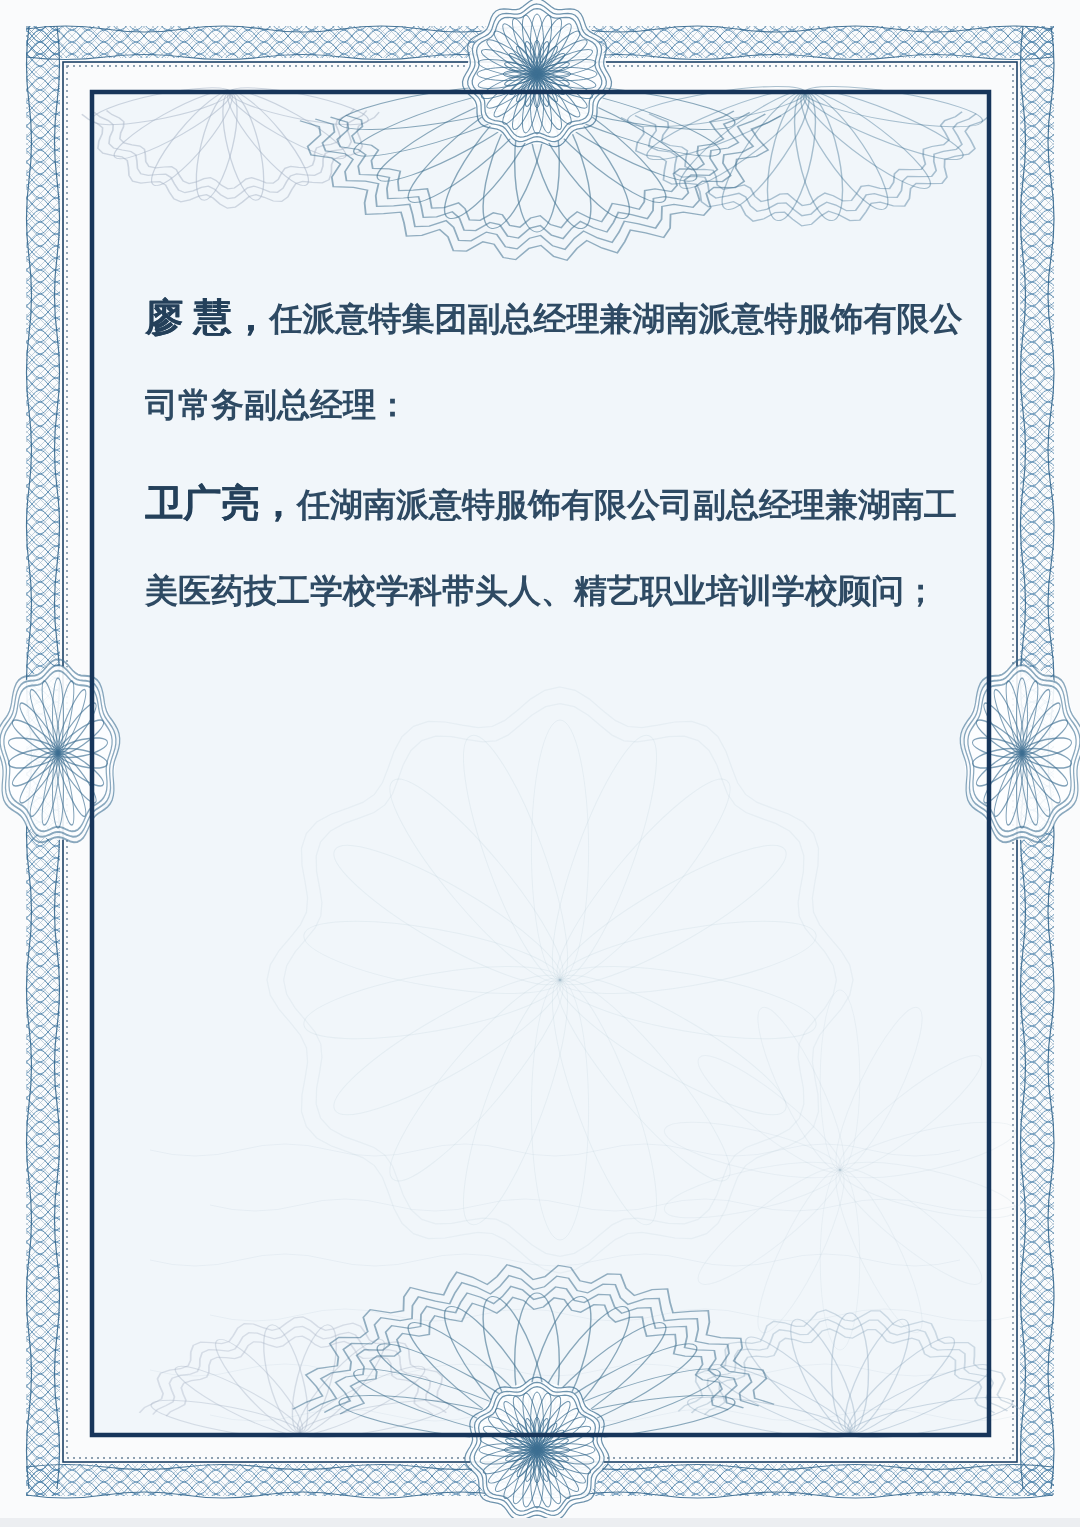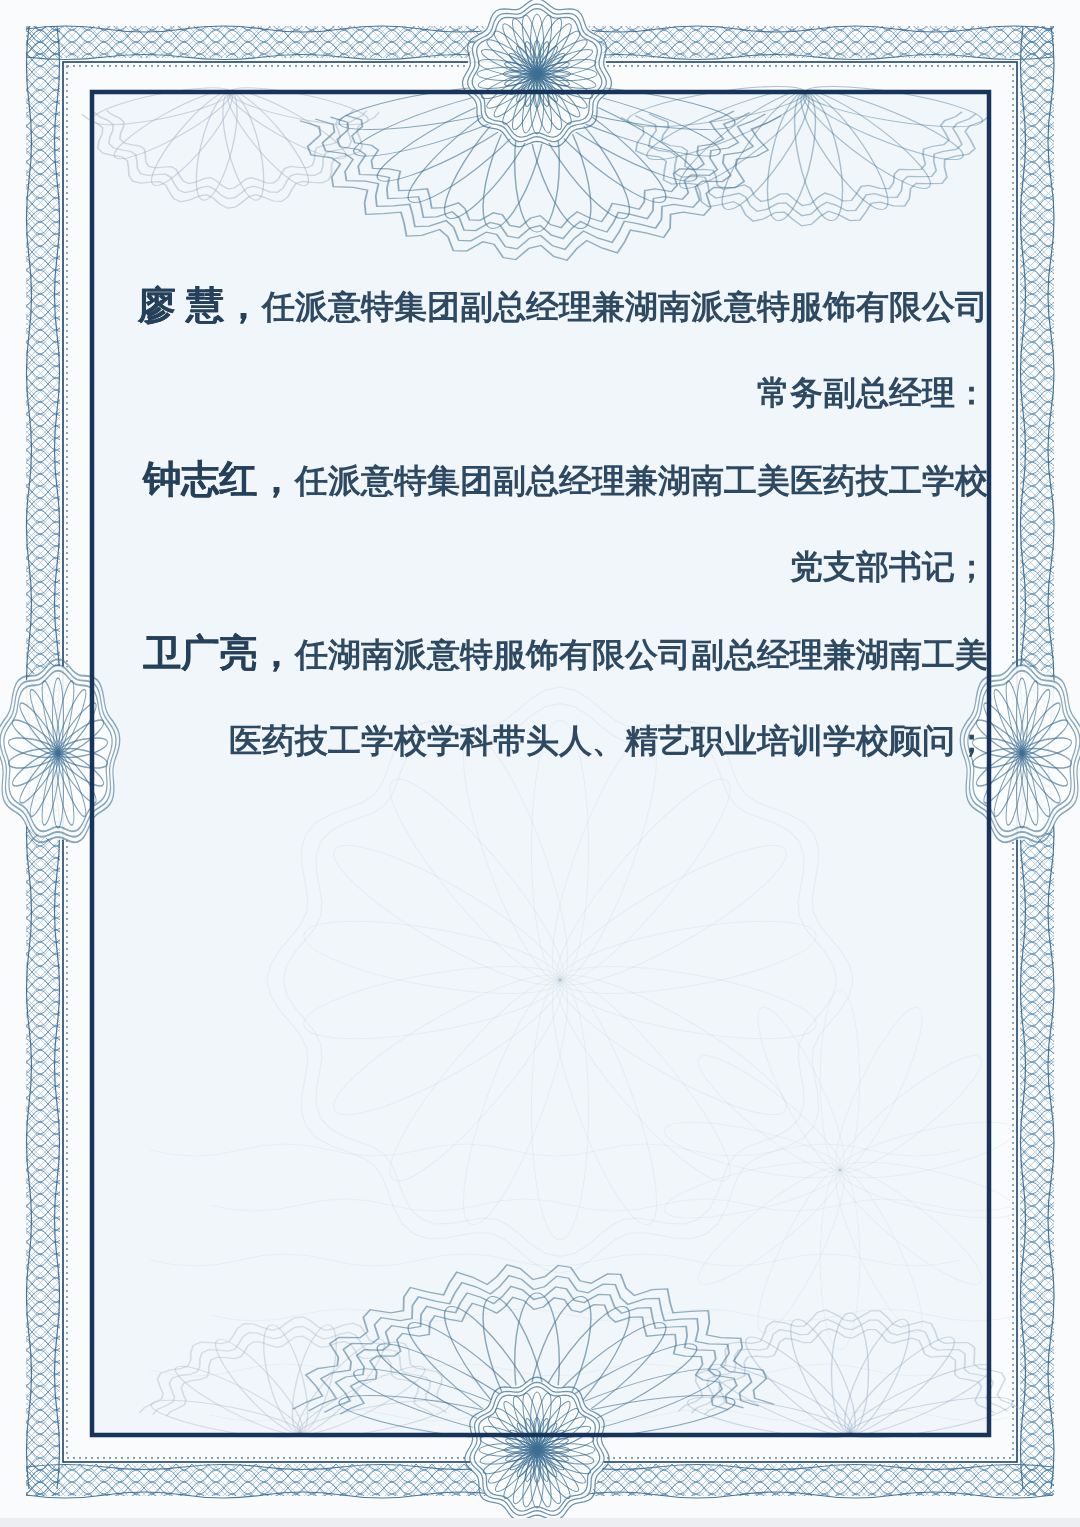--- a/index.html
+++ b/index.html
@@ -14,21 +14,21 @@
     width:1080px;height:1527px;position:relative;overflow:hidden;
     background:#fafbfc;
     font-family:"Liberation Sans",sans-serif;
   }
   .page{position:absolute;inset:0;}
   #deco{position:absolute;left:0;top:0;color:var(--lattice-blue);}
   .content{
     position:absolute;left:133px;top:262px;width:855px;
     color:var(--text-color);font-weight:700;
   }
-  .content p{margin:0;font-size:33px;line-height:86px;letter-spacing:0;text-align:right;}
+  .content p{margin:12px;font-size:33px;line-height:86px;letter-spacing:0;}
   .person-name{
     font-size:38px;color:var(--name-color);
     text-shadow:0.5px 0 0 currentColor;
   }
   .bottom-strip{position:absolute;left:0;right:0;bottom:0;height:9px;background:#eceef1;}
 </style>
 </head>
 <body>
 
 <div class="page">
@@ -381,18 +381,17 @@
           <path d="M537.0,1377.2 L540.8,1377.9 L544.4,1379.8 L547.7,1382.4 L550.8,1385.0 L553.9,1386.9 L557.2,1387.8 L560.9,1387.8 L564.9,1387.3 L569.1,1387.0 L573.1,1387.4 L576.6,1389.0 L579.4,1391.7 L581.3,1395.3 L582.6,1399.3 L583.9,1403.1 L585.5,1406.3 L587.9,1408.8 L591.0,1410.8 L594.7,1412.5 L598.4,1414.6 L601.5,1417.1 L603.5,1420.4 L604.2,1424.2 L603.7,1428.3 L602.7,1432.4 L601.7,1436.2 L601.4,1439.8 L602.2,1443.1 L603.8,1446.5 L606.0,1450.0 L608.0,1453.7 L609.1,1457.6 L608.9,1461.4 L607.3,1464.9 L604.6,1468.1 L601.5,1471.0 L598.7,1473.7 L596.6,1476.5 L595.5,1479.8 L595.1,1483.6 L595.0,1487.7 L594.6,1491.9 L593.4,1495.7 L591.0,1498.7 L587.7,1500.7 L583.7,1501.9 L579.6,1502.6 L575.8,1503.3 L572.5,1504.7 L569.9,1506.9 L567.5,1509.9 L565.2,1513.4 L562.6,1516.6 L559.4,1519.1 L555.8,1520.2 L551.9,1520.0 L547.9,1518.7 L544.1,1517.1 L540.4,1515.7 L537.0,1515.2 L533.6,1515.7 L529.9,1517.1 L526.1,1518.7 L522.1,1520.0 L518.2,1520.2 L514.6,1519.1 L511.4,1516.6 L508.8,1513.4 L506.5,1509.9 L504.1,1506.9 L501.5,1504.7 L498.2,1503.3 L494.4,1502.6 L490.3,1501.9 L486.3,1500.7 L483.0,1498.7 L480.6,1495.7 L479.4,1491.9 L479.0,1487.7 L478.9,1483.6 L478.5,1479.8 L477.4,1476.5 L475.3,1473.7 L472.5,1471.0 L469.4,1468.1 L466.7,1464.9 L465.1,1461.4 L464.9,1457.6 L466.0,1453.7 L468.0,1450.0 L470.2,1446.5 L471.8,1443.1 L472.6,1439.8 L472.3,1436.2 L471.3,1432.4 L470.3,1428.3 L469.8,1424.2 L470.5,1420.4 L472.5,1417.1 L475.6,1414.6 L479.3,1412.5 L483.0,1410.8 L486.1,1408.8 L488.5,1406.3 L490.1,1403.1 L491.4,1399.3 L492.7,1395.3 L494.6,1391.7 L497.4,1389.0 L500.9,1387.4 L504.9,1387.0 L509.1,1387.3 L513.1,1387.8 L516.8,1387.8 L520.1,1386.9 L523.2,1385.0 L526.3,1382.4 L529.6,1379.8 L533.2,1377.9 L537.0,1377.2 Z" fill="none" stroke="#3d6f92" stroke-width="1.25" opacity="0.75"></path>
         </g>
         <g>
           <rect x="92" y="92" width="897" height="1343" fill="none" stroke="#17355a" stroke-width="4.5"></rect>
         </g>
       </g>
   </svg>
 
   <div class="content">
     <p><span class="person-name">廖 慧，</span><span>任派意特集团副总经理兼湖南派意特服饰有限公司常务副总经理：</span></p>
-    <p><span class="person-name">钟志红，</span><span>任派意特集团副总经理兼湖南工美医药技工学校党支部书记；</span></p>
     <p><span class="person-name">卫广亮，</span><span>任湖南派意特服饰有限公司副总经理兼湖南工美医药技工学校学科带头人、精艺职业培训学校顾问；</span></p>
   </div>
 
   <div class="bottom-strip"></div>
 </div>
 
 </body></html>

